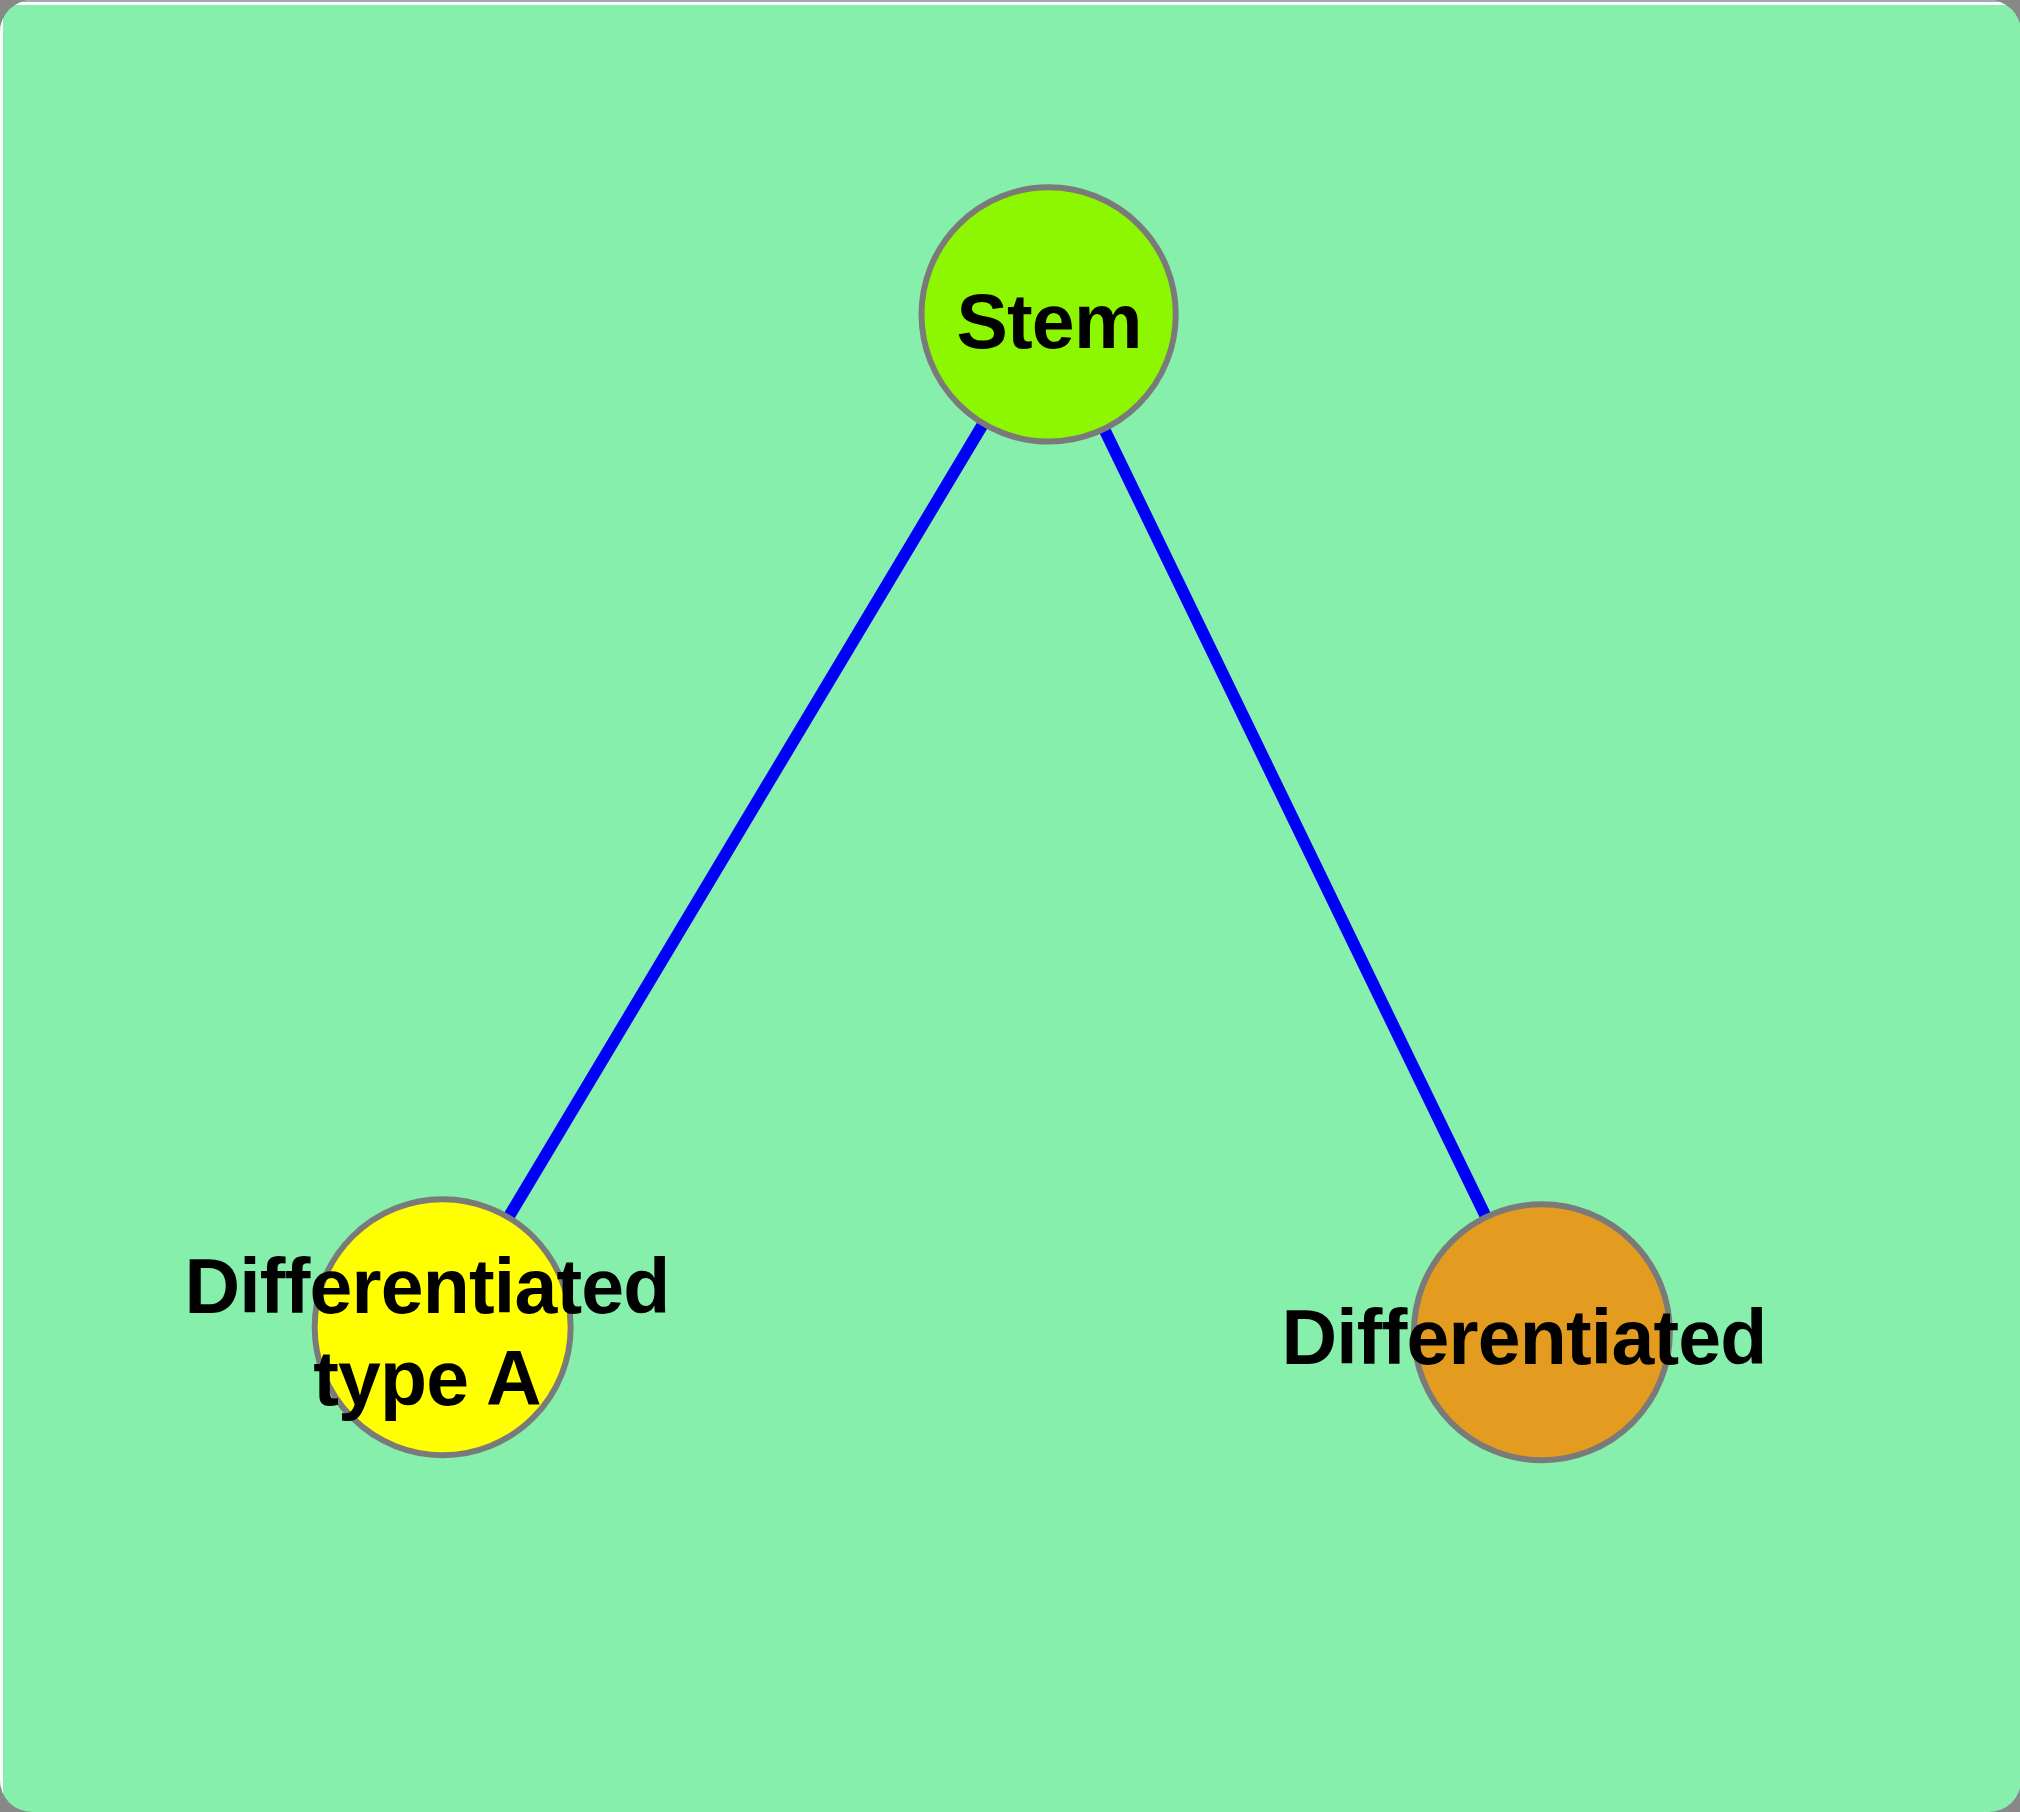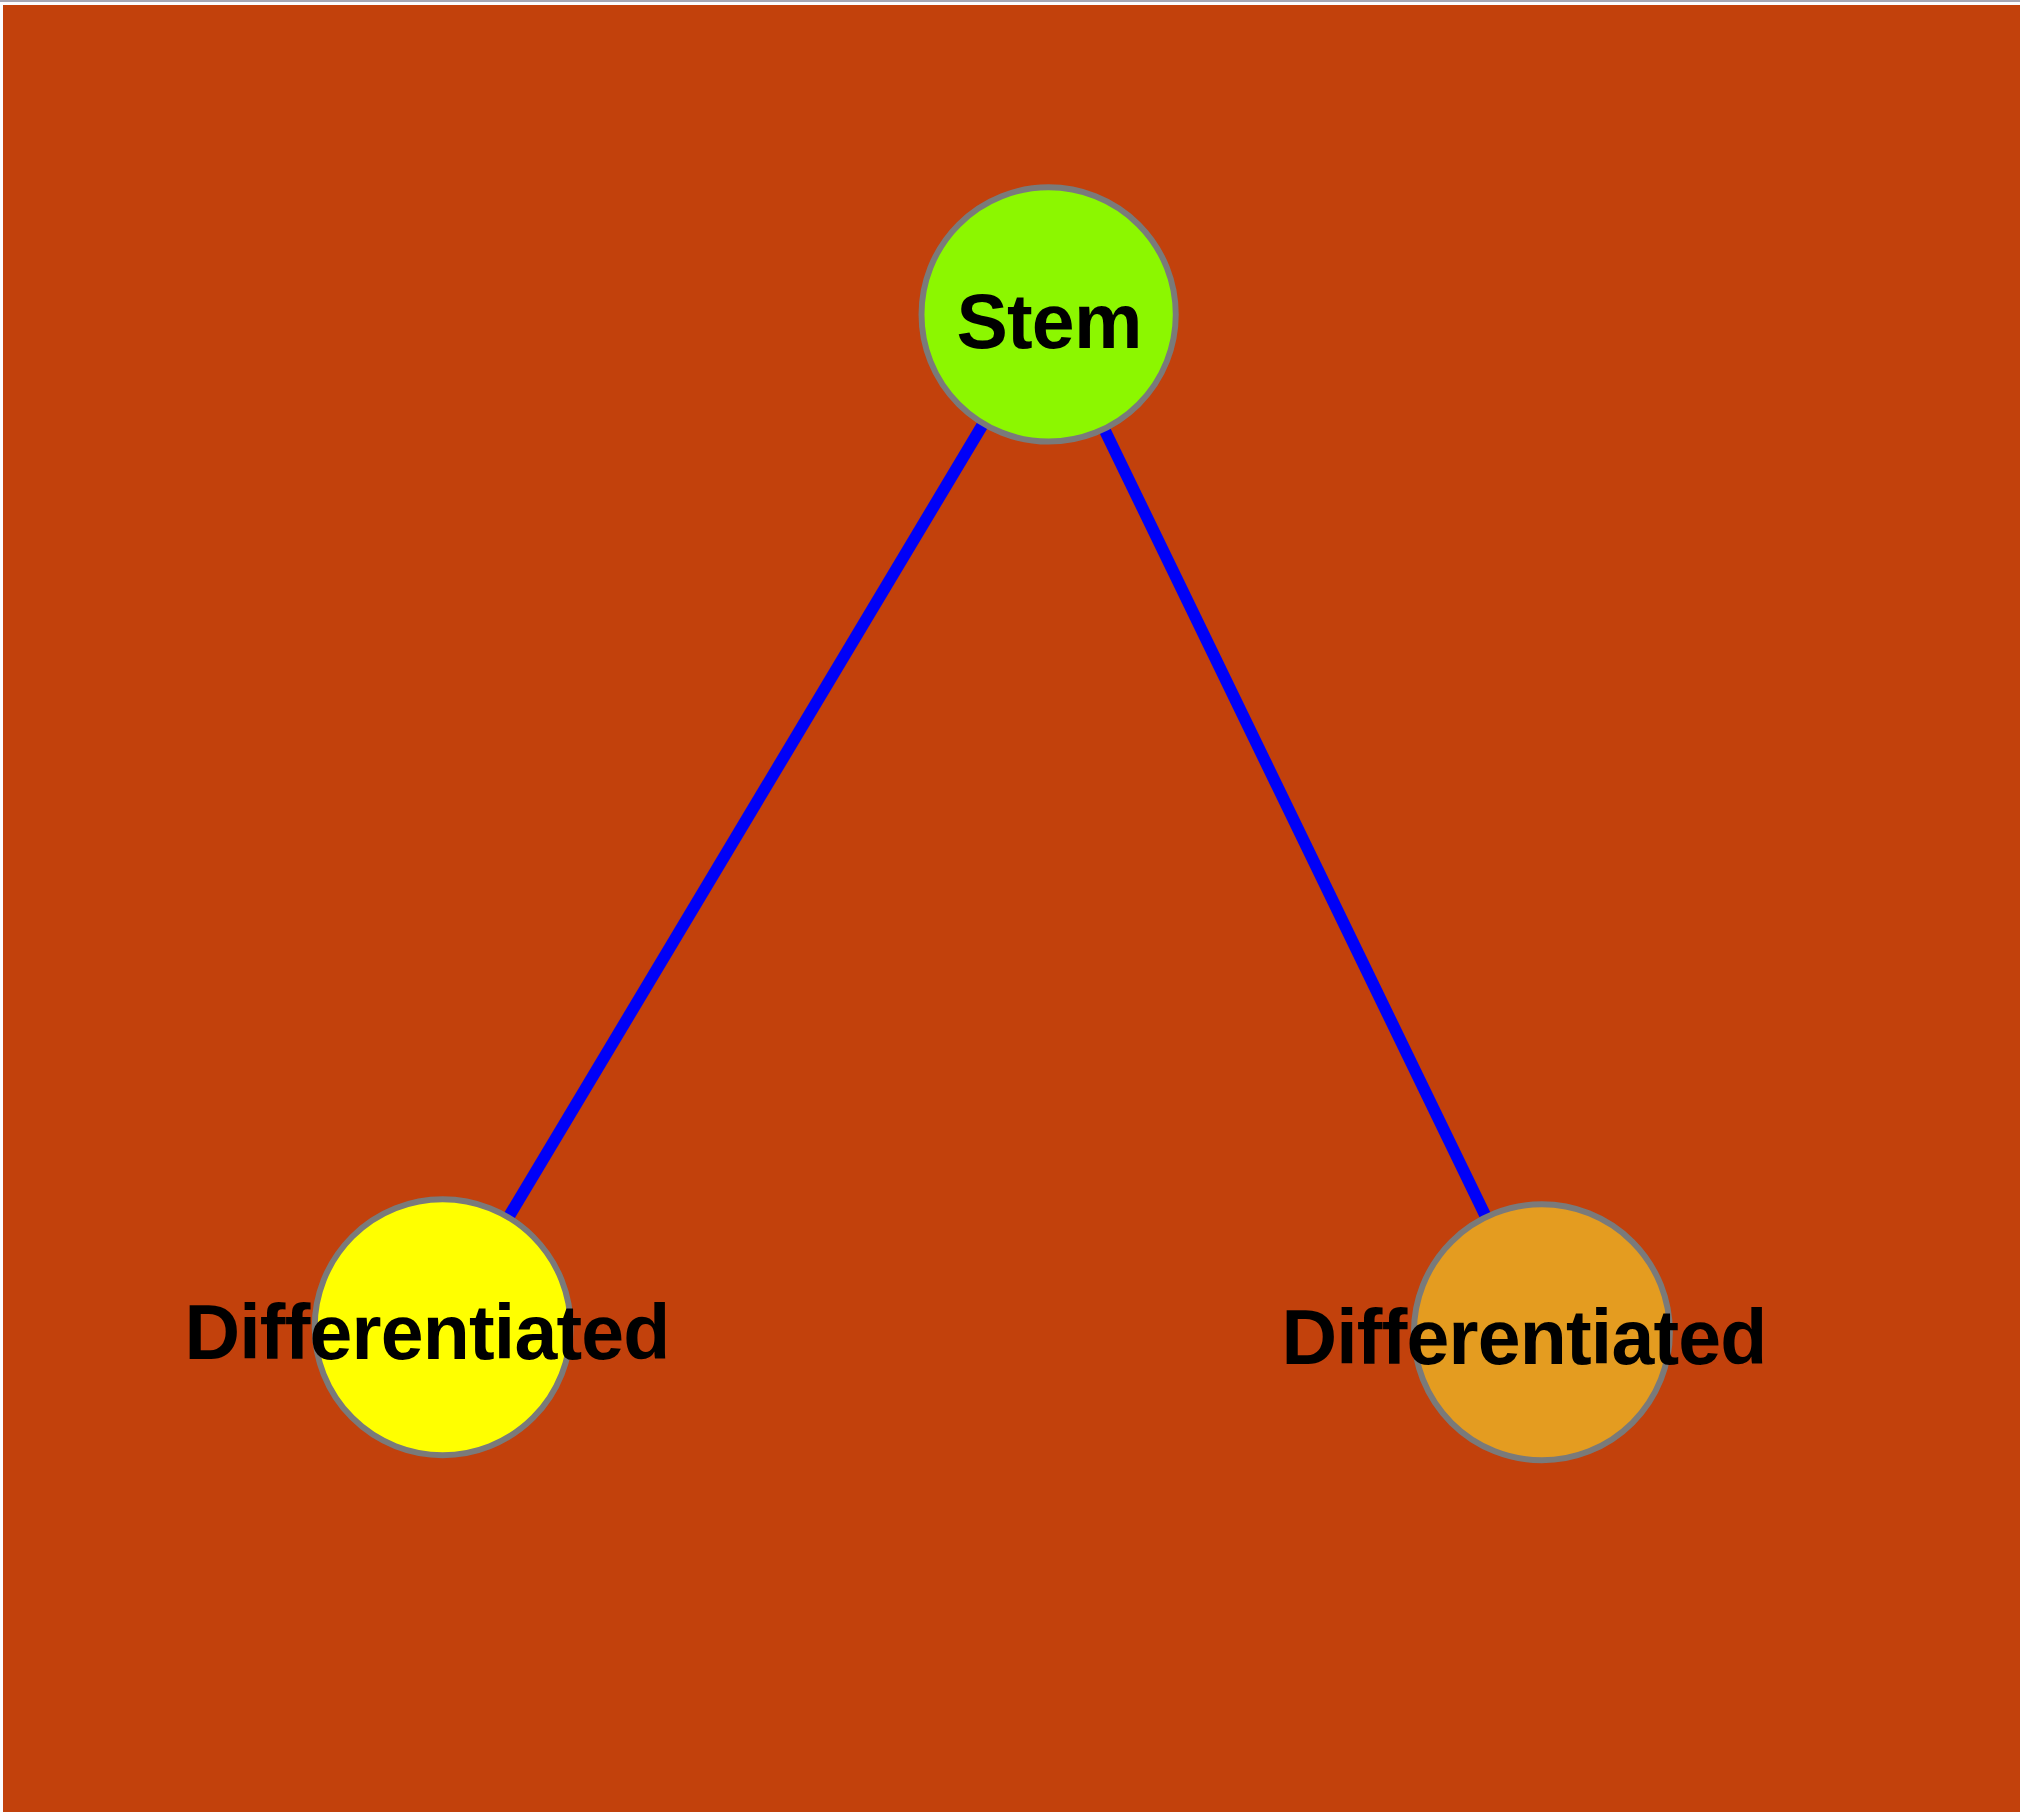--- a/index.html
+++ b/index.html
@@ -4,23 +4,24 @@
 <style>
   html, body {
     margin: 0;
     padding: 0;
     background: #888;
   }
   .canvas {
     position: relative;
     width: 2021px;
     height: 1812px;
-    background: #c2410c;
+    background: #86efac;
     overflow: hidden;
     font-family: "Liberation Sans", "DejaVu Sans", sans-serif;
+    border-radius: 32px;
   }
   .graph-svg {
     position: absolute;
     left: 0;
     top: 0;
     width: 2021px;
     height: 1812px;
     display: block;
   }
   .edge {
@@ -78,20 +79,21 @@
     <circle class="node-circle" cx="522" cy="1566" r="151" fill="#FFFF00"></circle>
     <circle class="node-circle" cx="1819" cy="1572" r="151" fill="#E49C20"></circle>
   </svg>
 
   <div class="node-label" style="left:1049px; top:321px;">
     <span>Stem</span>
   </div>
 
   <div class="node-label" style="left:427px; top:1332px;">
     <span>Differentiated</span>
+    <span>type A</span>
   </div>
 
   <div class="node-label" style="left:1524px; top:1337px;">
     <span>Differentiated</span>
   </div>
 
   <div class="window-edge-top-hairline"></div>
   <div class="window-edge-top"></div>
   <div class="window-edge-left"></div>
 

